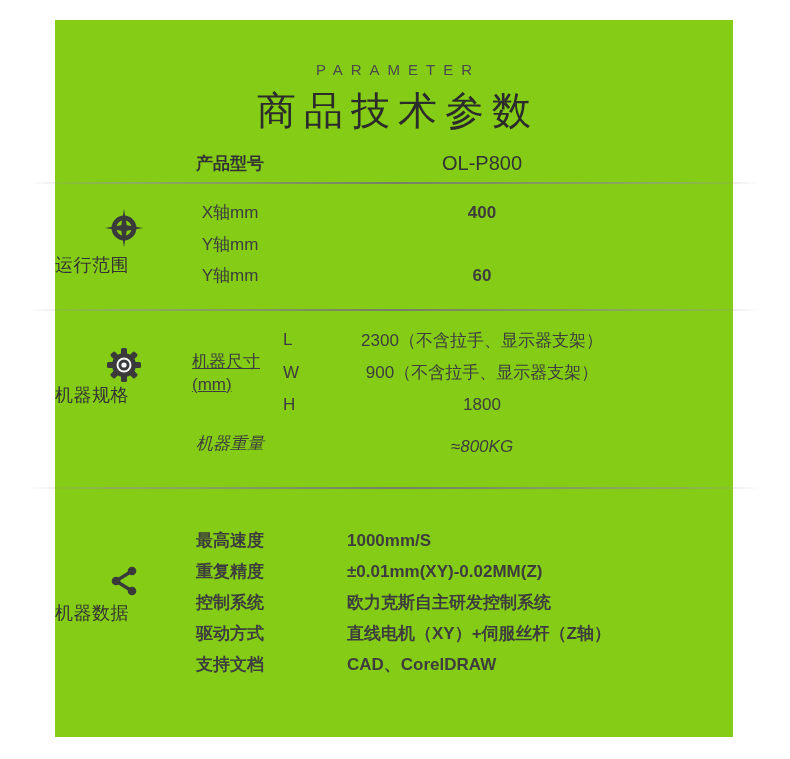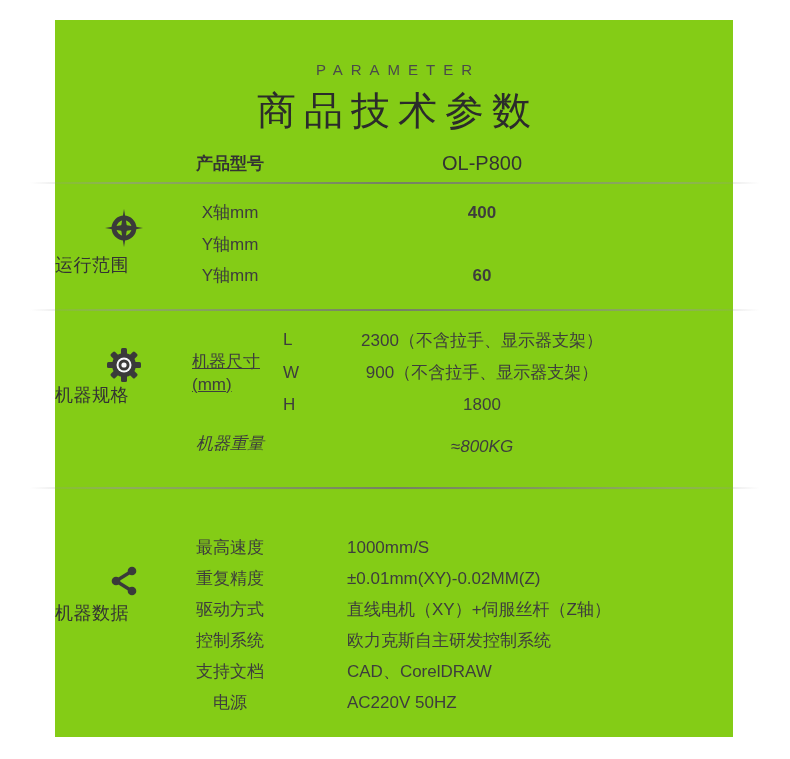--- a/index.html
+++ b/index.html
@@ -56,21 +56,21 @@
   .icon-cell .sec-label {
     position:absolute; left:0; width:100%; text-align:left;
     font-size:18px; color:#333; letter-spacing:0.5px;
   }
   .sec1 .icn { top:26px; } .sec1 .sec-label { top:70px; }
   .sec2 .icn { top:37px; } .sec2 .sec-label { top:73px; }
   .sec3 .icn { top:76px; } .sec3 .sec-label { top:113px; }
 
   .rows { position:absolute; left:137px; width:504px; }
   .sec1 .rows { top:14px; }
-  .sec3 .rows { top:44px; }
+  .sec3 .rows { top:37px;font-weight:bold; }
 
   .spec-row {
     display:grid; grid-template-columns:76px 428px; align-items:center;
     font-size:17px; color:#3d3d3d;
   }
   .sec1 .spec-row { height:31.5px; }
   .sec3 .spec-row { height:31px; }
   .spec-row .attr { text-align:center; }
   .sec1 .spec-row .val { text-align:center;font-weight:bold; }
   .sec3 .spec-row .val { text-align:left; padding-left:79px; }
@@ -200,34 +200,30 @@
     <div class="rows">
       <div class="spec-row">
         <div class="attr">最高速度</div>
         <div class="val">1000mm/S</div>
       </div>
       <div class="spec-row">
         <div class="attr">重复精度</div>
         <div class="val">±0.01mm(XY)-0.02MM(Z)</div>
       </div>
       <div class="spec-row">
+        <div class="attr">控制系统</div>
+        <div class="val">欧力克斯自主研发控制系统</div>
+      </div>
+      <div class="spec-row">
         <div class="attr">驱动方式</div>
         <div class="val">直线电机（XY）+伺服丝杆（Z轴）</div>
       </div>
       <div class="spec-row">
-        <div class="attr">控制系统</div>
-        <div class="val">欧力克斯自主研发控制系统</div>
-      </div>
-      <div class="spec-row">
         <div class="attr">支持文档</div>
         <div class="val">CAD、CorelDRAW</div>
-      </div>
-      <div class="spec-row">
-        <div class="attr">电源</div>
-        <div class="val">AC220V 50HZ</div>
       </div>
     </div>
   </div>
 
 </div>
 
 <div class="divider d1"></div>
 <div class="divider d2"></div>
 <div class="divider d3"></div>
 

